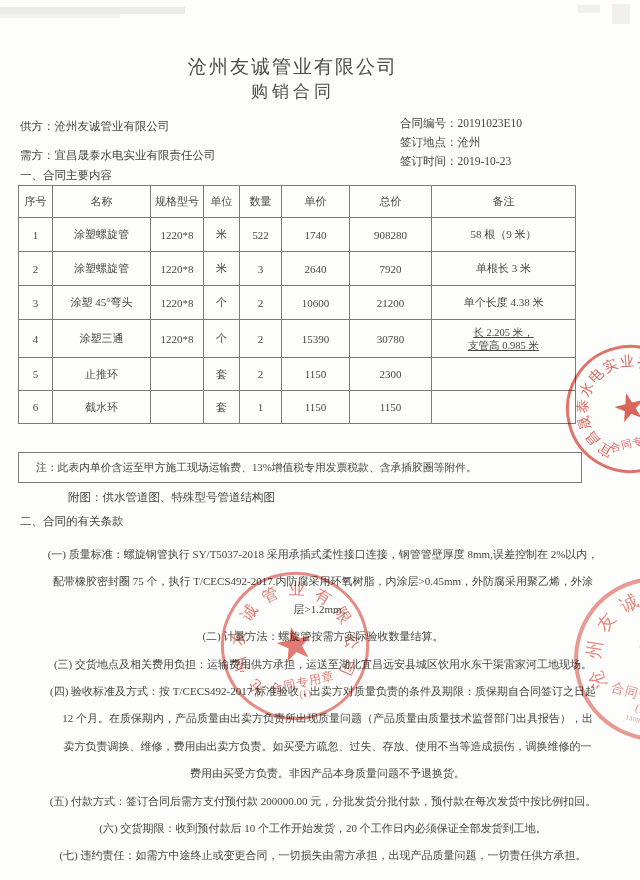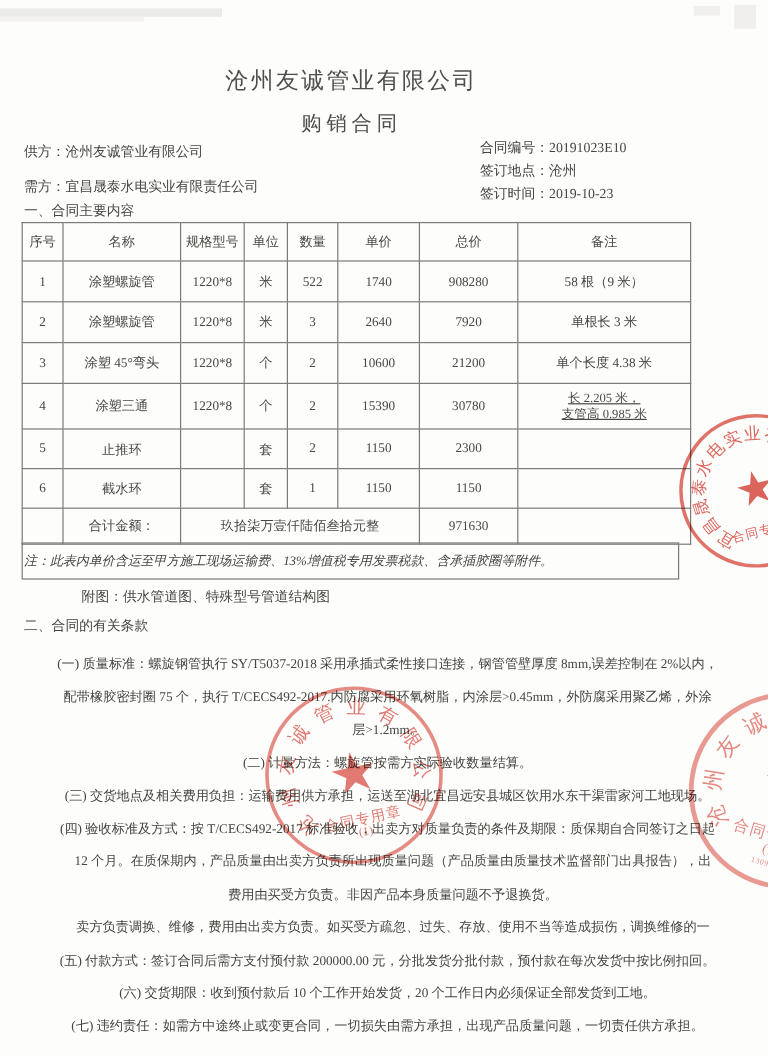--- a/index.html
+++ b/index.html
@@ -9,21 +9,21 @@
     font-family:"Liberation Serif","DejaVu Serif",serif;
     color:#45453f;
   }
   .smudge-tl{position:absolute;left:0;top:7px;width:185px;height:7px;background:#ebebe9;}
   .smudge-tl2{position:absolute;left:0;top:14px;width:120px;height:4px;background:#f3f2f0;}
   .mark-tr1{position:absolute;left:578px;top:5px;width:22px;height:8px;background:#f1f0ee;}
   .mark-tr2{position:absolute;left:612px;top:4px;width:18px;height:20px;background:#f0efed;}
 
   .doc-header{position:absolute;left:0;top:54px;width:586px;text-align:center;font-family:Liberation Serif, serif;}
   .doc-title{font-size:19px;letter-spacing:2px;color:#4d4d49;}
-  .doc-subtitle{margin-top:11px;font-size:17px;letter-spacing:4px;color:#4d4d49;}
+  .doc-subtitle{font-size:17px;letter-spacing:4px;color:#4d4d49;}
 
   .line{position:absolute;font-size:11.5px;white-space:nowrap;}
   .supplier-line{left:20px;top:119px;}
   .buyer-line{left:20px;top:148px;}
   .contract-no{left:400px;top:116px;}
   .sign-place{left:400px;top:135px;}
   .sign-date{left:400px;top:154px;}
   .sec1-heading{left:20px;top:168px;font-size:11.5px;}
 
   table.items{
@@ -38,21 +38,21 @@
   tr.r-head{height:32px;}
   tr.r-std{height:34px;}
   tr.r-tall{height:38px;}
   tr.r-short{height:33px;}
   tr.r-total{height:30px;}
   .remark-two{font-size:10.5px;line-height:13px;text-decoration:underline;}
 
   .note-box{
     position:absolute;left:18px;top:452px;width:545px;height:29px;
     border:1px solid #7b7b77;font-size:10.8px;
-    display:flex;align-items:center;padding-left:1px;white-space:nowrap;font-style:italic;
+    display:flex;align-items:center;padding-left:17px;white-space:nowrap;
   }
   .attachment-line{left:20px;top:490px;padding-left:48px;}
   .sec2-heading{left:20px;top:514px;font-size:11.5px;}
 
   .clauses{position:absolute;left:20px;top:541px;width:606px;text-align:center;}
   .clause-line{height:27.4px;font-size:11px;white-space:nowrap;line-height:27.4px;}
   .clause-line.indent{padding-left:9px;}
 
   .stamp{
     position:absolute;border-radius:50%;
@@ -190,44 +190,37 @@
     <tr class="r-short">
       <td>6</td>
       <td>截水环</td>
       <td></td>
       <td>套</td>
       <td>1</td>
       <td>1150</td>
       <td>1150</td>
       <td></td>
     </tr>
-    <tr class="r-total">
-      <td></td>
-      <td>合计金额：</td>
-      <td colspan="4">玖拾柒万壹仟陆佰叁拾元整</td>
-      <td>971630</td>
-      <td></td>
-    </tr>
   </tbody>
     </table>
 
   <div class="note-box">注：此表内单价含运至甲方施工现场运输费、13%增值税专用发票税款、含承插胶圈等附件。</div>
   <div class="line attachment-line">附图：供水管道图、特殊型号管道结构图</div>
   <div class="line sec2-heading">二、合同的有关条款</div>
 
   <div class="clauses">
     <div class="clause-line">(一) 质量标准：螺旋钢管执行 SY/T5037-2018 采用承插式柔性接口连接，钢管管壁厚度 8mm,误差控制在 2%以内，</div>
     <div class="clause-line">配带橡胶密封圈 75 个，执行 T/CECS492-2017.内防腐采用环氧树脂，内涂层&gt;0.45mm，外防腐采用聚乙烯，外涂</div>
     <div class="clause-line">层&gt;1.2mm。</div>
     <div class="clause-line">(二) 计量方法：螺旋管按需方实际验收数量结算。</div>
     <div class="clause-line">(三) 交货地点及相关费用负担：运输费用供方承担，运送至湖北宜昌远安县城区饮用水东干渠雷家河工地现场。</div>
     <div class="clause-line">(四) 验收标准及方式：按 T/CECS492-2017 标准验收，出卖方对质量负责的条件及期限：质保期自合同签订之日起</div>
     <div class="clause-line indent">12 个月。在质保期内，产品质量由出卖方负责所出现质量问题（产品质量由质量技术监督部门出具报告），出</div>
+    <div class="clause-line indent">卖方负责调换、维修，费用由出卖方负责。如买受方疏忽、过失、存放、使用不当等造成损伤，调换维修的一</div>
     <div class="clause-line indent">费用由买受方负责。非因产品本身质量问题不予退换货。</div>
-    <div class="clause-line indent">卖方负责调换、维修，费用由出卖方负责。如买受方疏忽、过失、存放、使用不当等造成损伤，调换维修的一</div>
     <div class="clause-line">(五) 付款方式：签订合同后需方支付预付款 200000.00 元，分批发货分批付款，预付款在每次发货中按比例扣回。</div>
     <div class="clause-line">(六) 交货期限：收到预付款后 10 个工作开始发货，20 个工作日内必须保证全部发货到工地。</div>
     <div class="clause-line">(七) 违约责任：如需方中途终止或变更合同，一切损失由需方承担，出现产品质量问题，一切责任供方承担。</div>
   </div>
 
   <div class="stamp stamp-buyer">
     <span class="star">★</span>
     <span class="mid-label">合同专用章</span>
   <span class="rim-char" style="transform: translate(-50%, -50%) rotate(-135deg) translateY(-47px);">宜</span>
       <span class="rim-char" style="transform: translate(-50%, -50%) rotate(-114.231deg) translateY(-47px);">昌</span>

